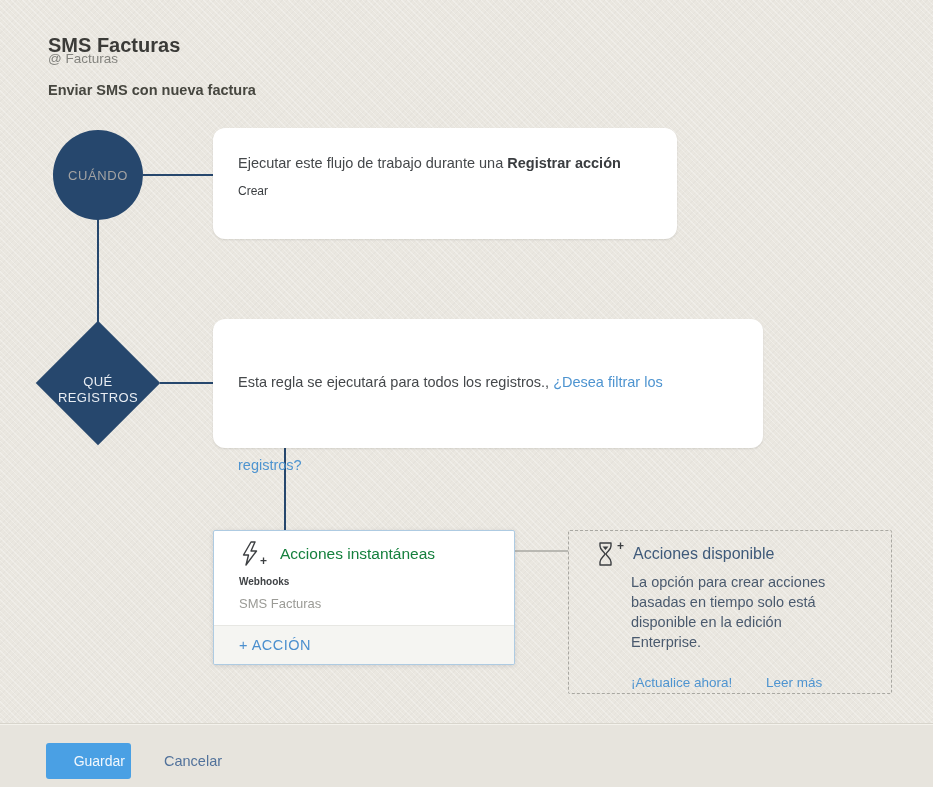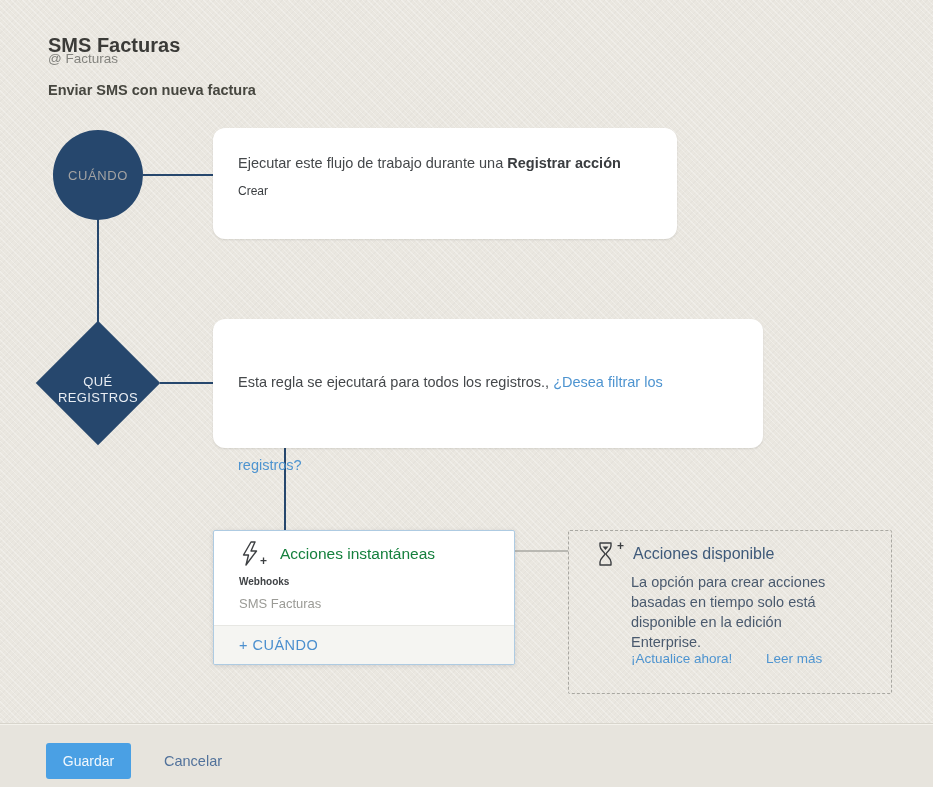--- a/index.html
+++ b/index.html
@@ -84,32 +84,32 @@
   .sched-box{
     left:568px;top:530px;width:322px;height:162px;
     border:1px dashed #a9a8a2;border-radius:2px;z-index:2;
   }
   .sched-header{position:absolute;left:26px;top:10px;display:flex;align-items:center;gap:12px;}
   .sched-title{font-size:16px;color:#3f5a7a;}
   .sched-body{
     position:absolute;left:62px;top:41px;width:220px;
     font-size:14.5px;color:#4a5a6e;line-height:20px;
   }
-  .sched-links{position:absolute;left:62px;top:120px;font-size:13.5px;}
+  .sched-links{position:absolute;left:62px;top:144px;font-size:13.5px;}
   .sched-links a{margin-right:30px;}
 
   
   .footer-bar{
     left:0;top:723px;width:933px;height:64px;
     background:#e7e4dd;border-top:1px solid #d8d5cc;box-shadow:inset 0 1px 0 #f4f2ec;
   }
   .save-btn{
     position:absolute;left:46px;top:19px;width:85px;height:36px;
     background:#4aa0e4;border:none;border-radius:3px;
-    color:#f2f8fd;font-size:14px;font-family:inherit;cursor:pointer;
+    color:#f2f8fd;font-size:14px;font-family:inherit;cursor:pointer;text-align:right;
   }
   .cancel-btn{
     position:absolute;left:164px;top:19px;height:36px;line-height:36px;
     font-size:14.5px;color:#52729b;cursor:pointer;
   }
   svg{display:block;}
 </style>
 </head>
 <body>
 
@@ -153,21 +153,21 @@
         <svg width="24" height="26" viewBox="0 0 24 26">
           <path d="M12 1 L4.5 14 H9.5 L7 24 L17.5 10 H12 L16 1 Z" fill="none" stroke="#3c3f42" stroke-width="1.4" stroke-linejoin="round"></path>
         </svg>
         <span class="plus" style="right:-2px;bottom:1px;">+</span>
       </span>
       <span class="instant-title">Acciones instantáneas</span>
     </div>
     <div class="instant-item-type">Webhooks</div>
     <div class="instant-item-name">SMS Facturas</div>
     <div class="instant-footer">
-      <span class="add-action">+ CUÁNDO</span>
+      <span class="add-action">+ ACCIÓN</span>
     </div>
   </div>
 
   <div class="abs sched-box">
     <div class="sched-header">
       <span class="icon-wrap">
         <svg width="22" height="26" viewBox="0 0 22 26">
           <path d="M5 2 H16 V5 C16 8.5 12.5 10 11 13 C12.5 16 16 17.5 16 21 V24 H5 V21 C5 17.5 8.5 16 10 13 C8.5 10 5 8.5 5 5 Z" fill="none" stroke="#3c3f42" stroke-width="1.4" stroke-linejoin="round"></path>
           <path d="M7.5 5.5 H13.5 L10.5 9 Z" fill="#3c3f42"></path>
         </svg>

